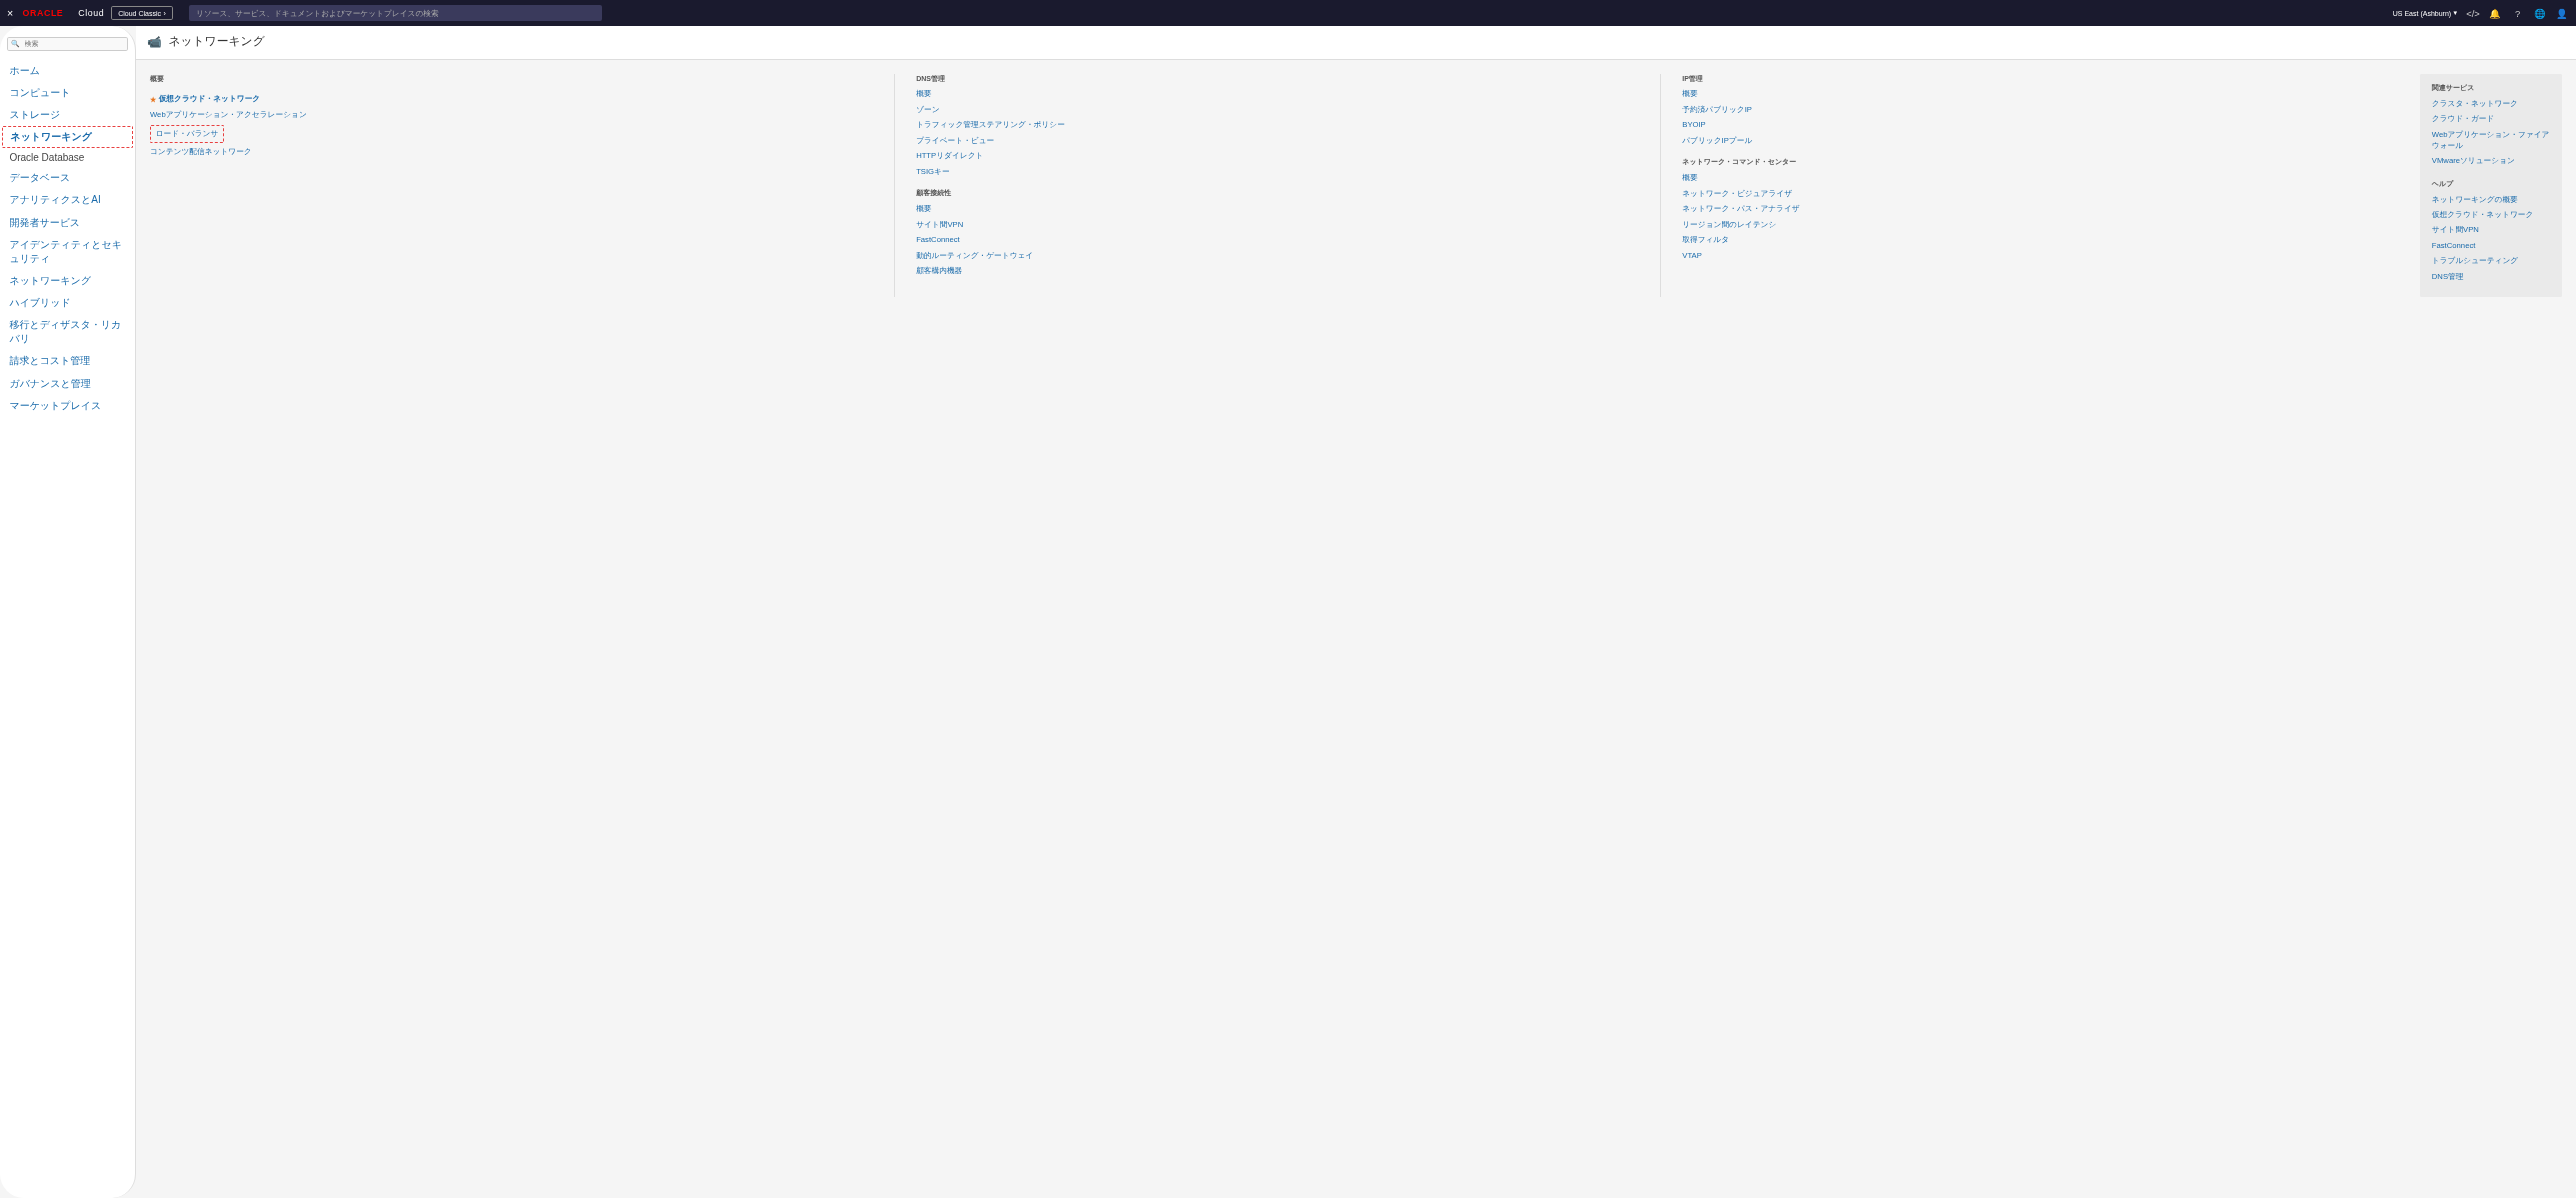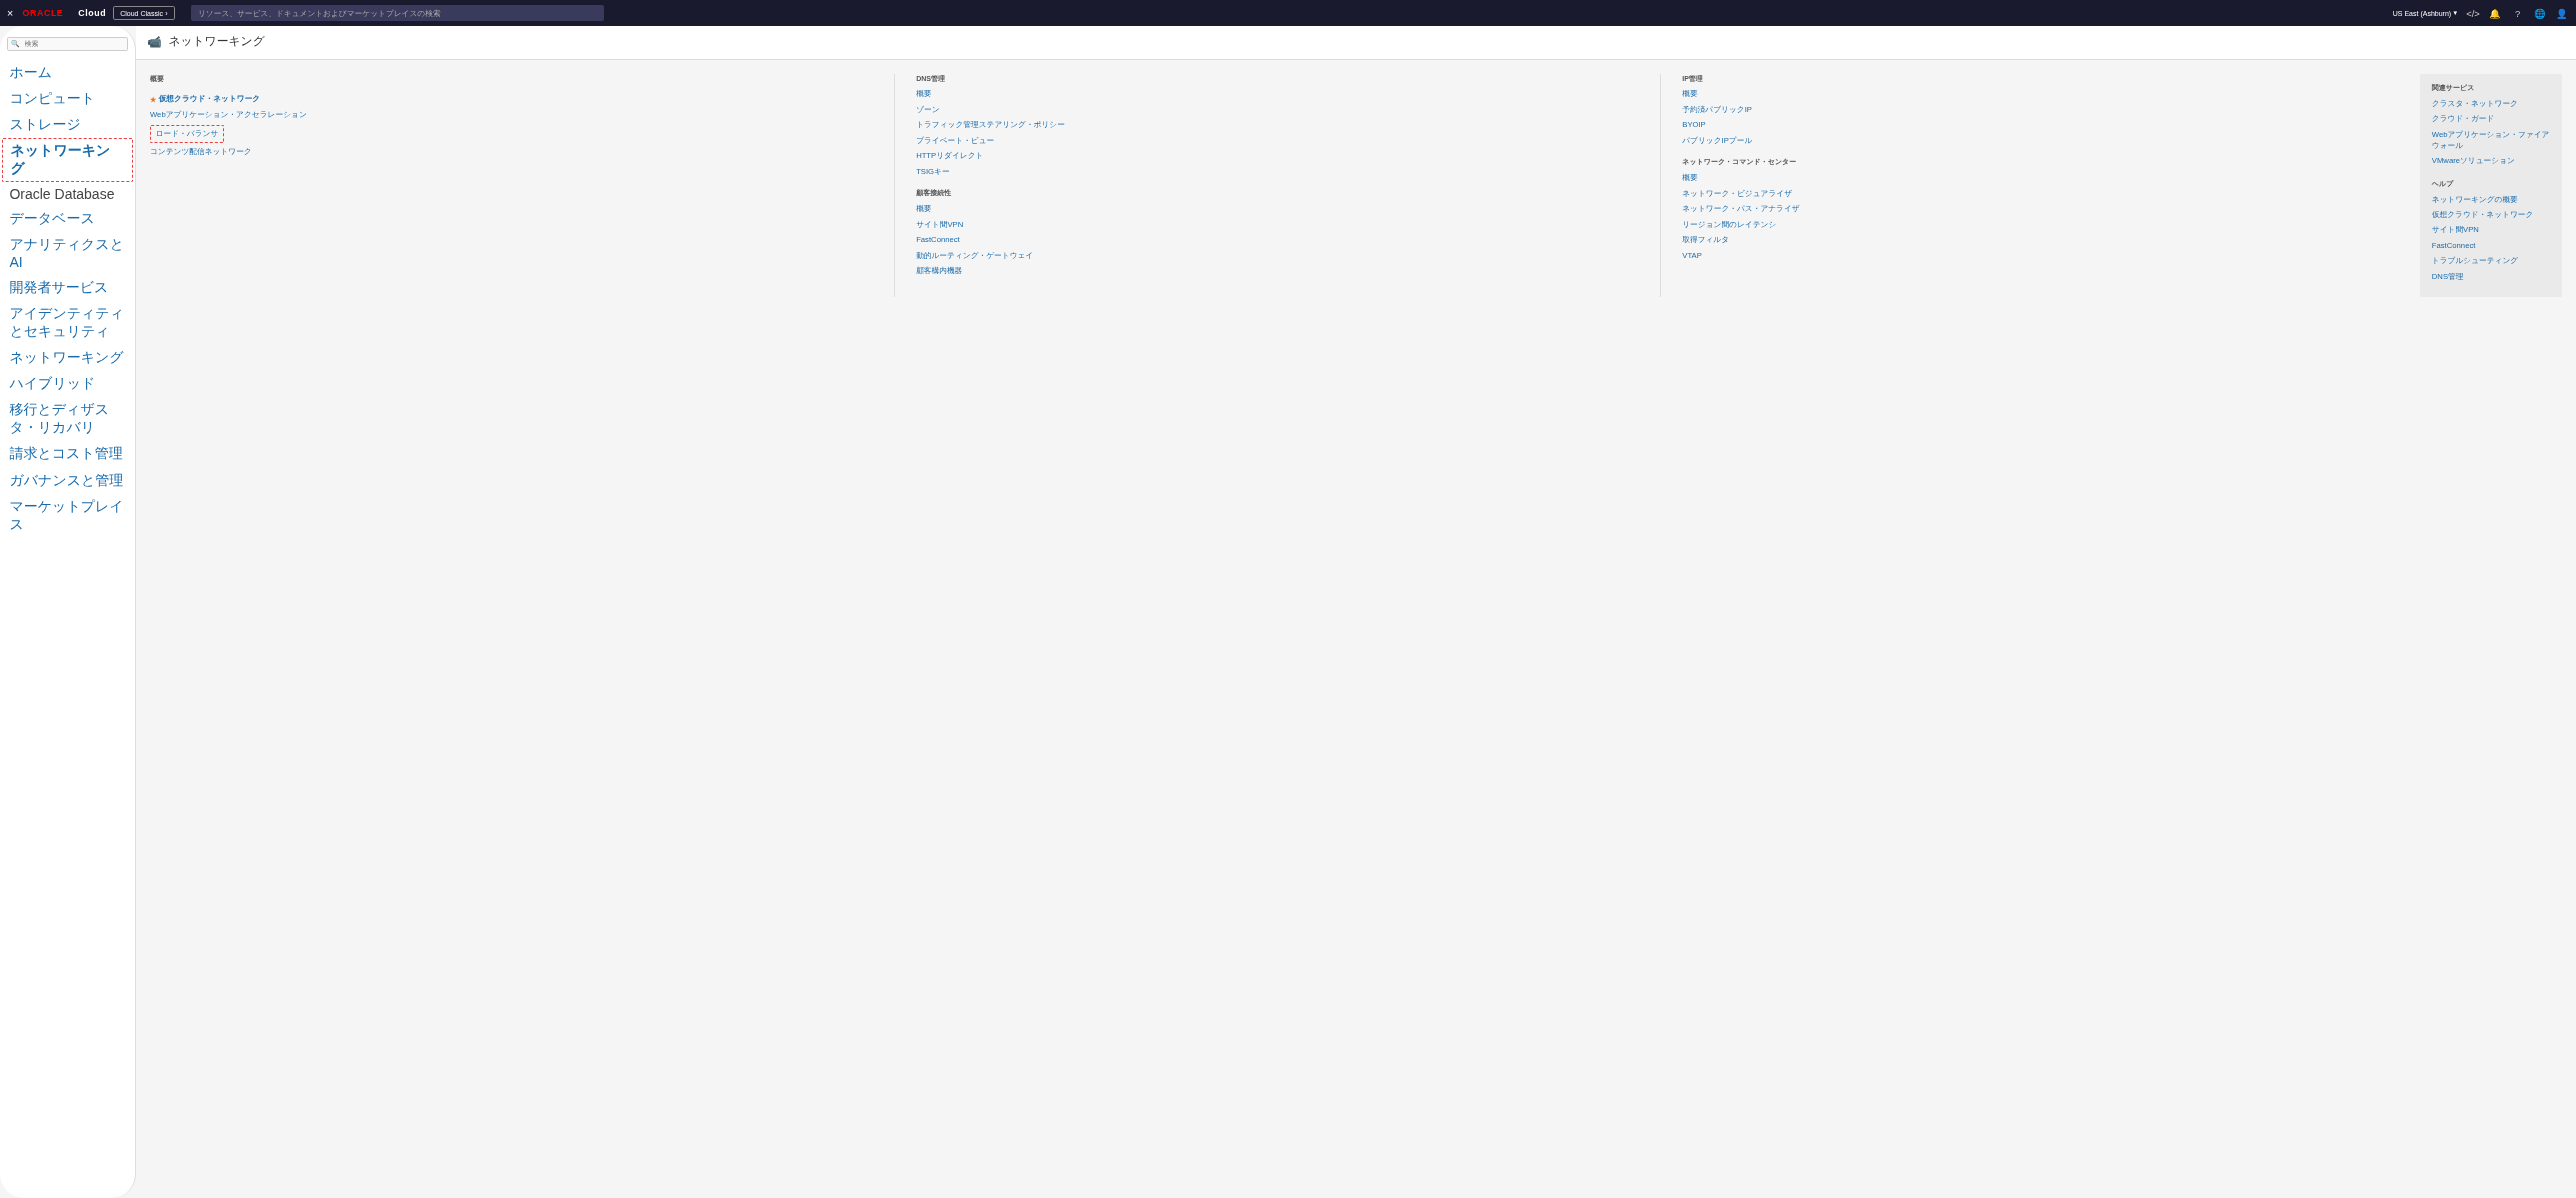--- a/index.html
+++ b/index.html
@@ -33,21 +33,21 @@
       letter-spacing: 0.6px;
     }
     .oracle-logo .oracle-text {
       font-weight: 700;
       font-size: 8.8px;
       color: #f80000;
       letter-spacing: 0.6px;
     }
     .oracle-logo .cloud-text {
       color: #fff;
-      font-weight: 700;
+      font-weight: 400;
       font-size: 8.8px;
     }
     .cloud-classic-btn {
       background: transparent;
       border: 0.6px solid #888;
       color: #fff;
       padding: 2.4px 5.9px;
       border-radius: 1.8px;
       cursor: pointer;
       font-size: 7px;
@@ -132,21 +132,21 @@
     .sidebar-search-wrap .search-icon-s {
       position: absolute;
       left: 4.7px;
       top: 50%;
       transform: translateY(-50%);
       color: #888;
       font-size: 7px;
     }
     .sidebar-item {
       padding: 4.1px 9.4px;
-      font-size: 14px;
+      font-size: 10px;
       color: #1a6bab;
       cursor: pointer;
       display: flex;
       align-items: center;
     }
     .sidebar-item.active {
       color: #1a6bab;
       font-weight: bold;
       border: 1.2px dashed #e84040;
       margin: 0 2.4px;

